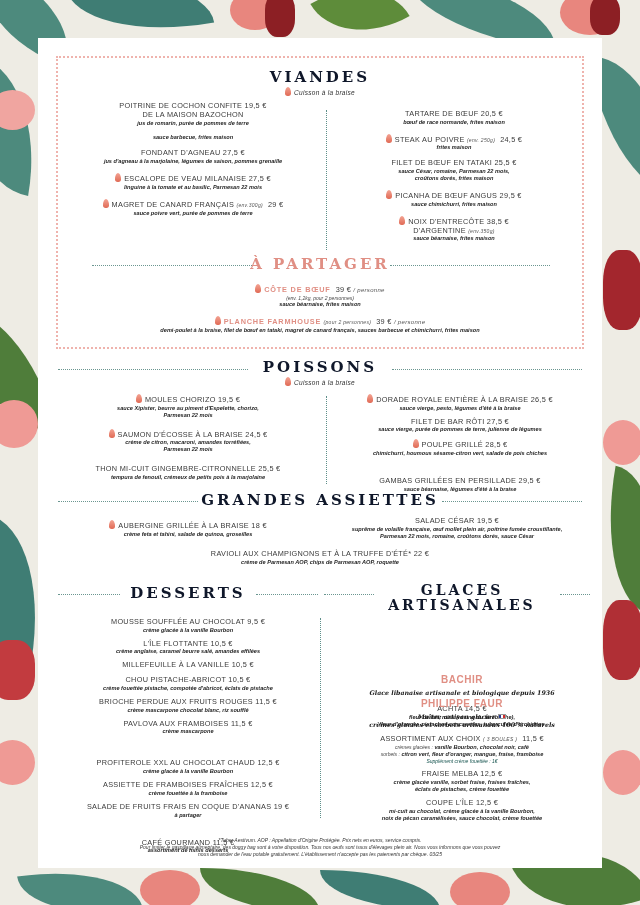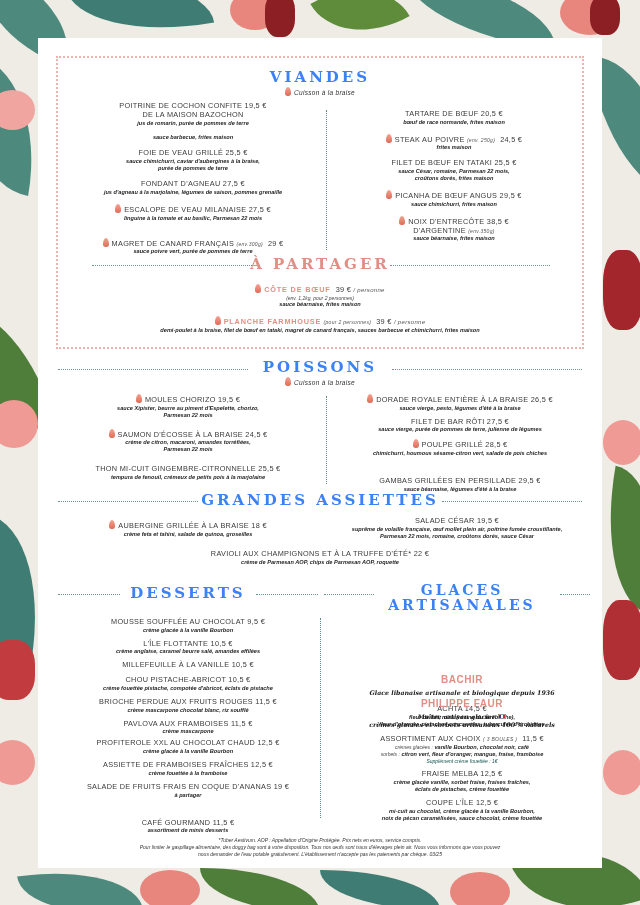--- a/index.html
+++ b/index.html
@@ -19,21 +19,21 @@
   .paper {
     position: absolute; left: 38px; top: 38px; width: 564px; height: 830px;
     background: #ffffff;
   }
   .viandes-frame {
     position: absolute; left: 18px; top: 18px; width: 528px; height: 293px;
     border: 2px dotted #efb3ad;
   }
   .title {
     font-family: "DejaVu Serif", serif; font-weight: bold;
-    color: #3b82f6; letter-spacing: 3px; text-align: center; line-height: 1;
+    color: #0f172a; letter-spacing: 3px; text-align: center; line-height: 1;
   }
   .title.pink { color: #e08f84; }
   .subtitle {
     text-align: center; font-style: italic; font-size: 6.5px; color: #333;
     margin-top: 2px; letter-spacing: 0.3px;
   }
   .flame {
     display: inline-block; width: 6px; height: 9px; vertical-align: -1px;
     margin-right: 3px;
     background: linear-gradient(180deg, #f3a393 0%, #e06a55 100%);
@@ -122,29 +122,24 @@
   <div class="col" style="left:30px;width:250px;top:64px;">
     <div class="item">
       <div class="name">POITRINE DE COCHON CONFITE   19,5 €
 DE LA MAISON BAZOCHON</div>
       <div class="desc">jus de romarin, purée de pommes de terre</div>
     </div>
     <div class="item">
       <div class="desc">sauce barbecue, frites maison</div>
     </div>
     <div class="item">
-      <div class="name">FOIE DE VEAU GRILLÉ   25,5 €</div>
-      <div class="desc">sauce chimichurri, caviar d'aubergines à la braise,
-purée de pommes de terre</div>
-    </div>
-    <div class="item">
       <div class="name">FONDANT D'AGNEAU   27,5 €</div>
       <div class="desc">jus d'agneau à la marjolaine, légumes de saison, pommes grenaille</div>
     </div>
-    <div class="item" style="margin-bottom:16px">
+    <div class="item" style="margin-bottom:8px">
       <div class="name"><span class="flame"></span><span>ESCALOPE DE VEAU MILANAISE   27,5 €</span></div>
       <div class="desc">linguine à la tomate et au basilic, Parmesan 22 mois</div>
     </div>
     <div class="item">
       <div class="name"><span class="flame"></span><span>MAGRET DE CANARD FRANÇAIS</span> <span class="size">(env.300g)</span><span class="price">29 €</span></div>
       <div class="desc">sauce poivre vert, purée de pommes de terre</div>
     </div>
   </div>
 
   <div class="vdivider" style="left:288px;top:72px;height:140px;"></div>
@@ -270,21 +265,21 @@
       <div class="name">MILLEFEUILLE À LA VANILLE   10,5 €</div>
     </div>
     <div class="item" style="margin-bottom:6px">
       <div class="name">CHOU PISTACHE-ABRICOT   10,5 €</div>
       <div class="desc">crème fouettée pistache, compotée d'abricot, éclats de pistache</div>
     </div>
     <div class="item" style="margin-bottom:6px">
       <div class="name">BRIOCHE PERDUE AUX FRUITS ROUGES   11,5 €</div>
       <div class="desc">crème mascarpone chocolat blanc, riz soufflé</div>
     </div>
-    <div class="item" style="margin-bottom:4px">
+    <div class="item" style="margin-bottom:24px">
       <div class="name">PAVLOVA AUX FRAMBOISES   11,5 €</div>
       <div class="desc">crème mascarpone</div>
     </div>
     <div class="item" style="margin-bottom:6px">
       <div class="name">PROFITEROLE XXL AU CHOCOLAT CHAUD   12,5 €</div>
       <div class="desc">crème glacée à la vanille Bourbon</div>
     </div>
     <div class="item" style="margin-bottom:6px">
       <div class="name">ASSIETTE DE FRAMBOISES FRAÎCHES   12,5 €</div>
       <div class="desc">crème fouettée à la framboise</div>

